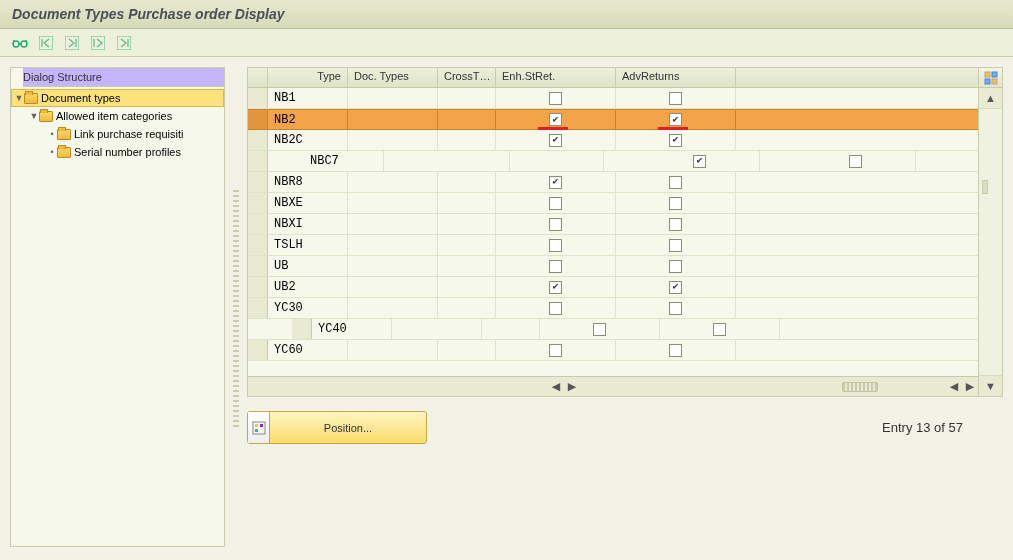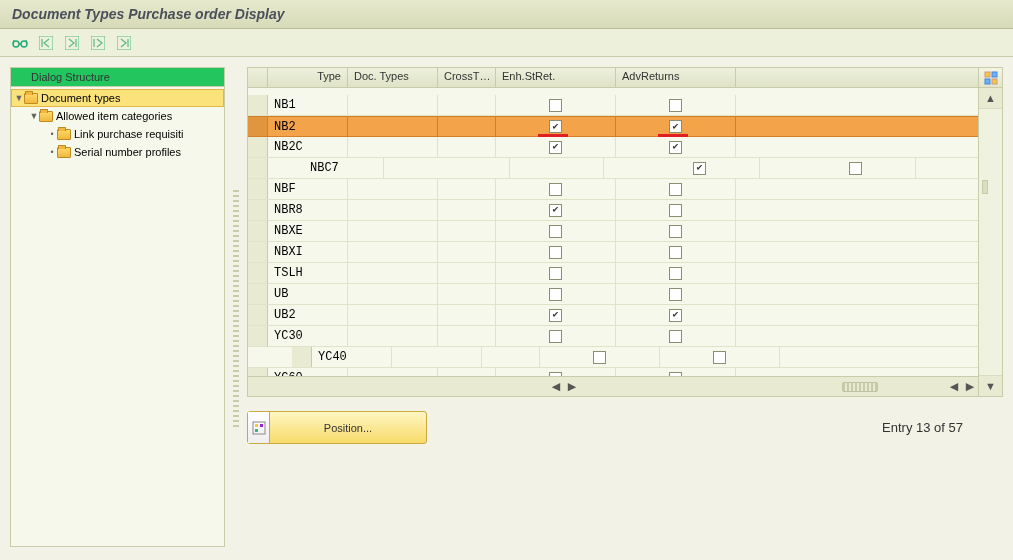--- a/index.html
+++ b/index.html
@@ -44,25 +44,26 @@
     gap: 8px;
     height: calc(100% - 60px);
   }
   .tree-panel {
     width: 215px;
     background: #f7f8ec;
     border: 1px solid #c8ccab;
     display: flex; flex-direction: column;
   }
   .tree-header {
-    background: #22c55e;
+    background: #c4b5fd;
     border-bottom: 1px solid #c8ccab;
-    padding: 3px 20px;
+    padding: 3px 0;
     font-size: 11px;
     color:#333;
+    margin-left:12px;
   }
   .tree-body { padding: 2px 0; }
   .tree-row {
     display: flex; align-items: center;
     padding: 1px 4px;
     height: 18px;
     white-space: nowrap;
     cursor: pointer;
   }
   .tree-row.sel { background: #fbe27a; border:1px solid #e0b84a; }
@@ -110,21 +111,21 @@
     font-size:11px;
     color:#333;
     overflow:hidden;
   }
   .col-sel{width:20px;}
   .col-type{width:80px;text-align:right;}
   .col-doc{width:90px;}
   .col-cross{width:58px;}
   .col-enh{width:120px; text-align:left;}
   .col-adv{width:120px; text-align:left;}
-  .grid-body{flex:1; overflow:hidden;margin-top:7px;}
+  .grid-body{flex:1; overflow:hidden;}
   .grow{
     display:flex;
     height:21px;
     border-bottom:1px solid #dfe3c7;
     align-items:center;
   }
   .grow.sel{ background:#f3a34a; border-bottom-color:#d47f28; border-top:1px solid #d47f28;}
   .gc{
     border-right:1px solid #dfe3c7;
     padding:0 6px;
@@ -338,32 +339,20 @@
               <div class="gc col-cross"></div>
               <div class="gc col-enh center">
                 <span class="cb on"></span>
               </div>
               <div class="gc col-adv center">
                 <span class="cb"></span>
               </div>
             </div>
             <div class="grow" style="position: relative;">
               <div class="sel-gutter"></div>
-              <div class="gc col-type">NBF</div>
-              <div class="gc col-doc"></div>
-              <div class="gc col-cross"></div>
-              <div class="gc col-enh center">
-                <span class="cb"></span>
-              </div>
-              <div class="gc col-adv center">
-                <span class="cb"></span>
-              </div>
-            </div>
-            <div class="grow" style="position: relative;">
-              <div class="sel-gutter"></div>
               <div class="gc col-type">NBR8</div>
               <div class="gc col-doc"></div>
               <div class="gc col-cross"></div>
               <div class="gc col-enh center">
                 <span class="cb on"></span>
               </div>
               <div class="gc col-adv center">
                 <span class="cb"></span>
               </div>
             </div>

